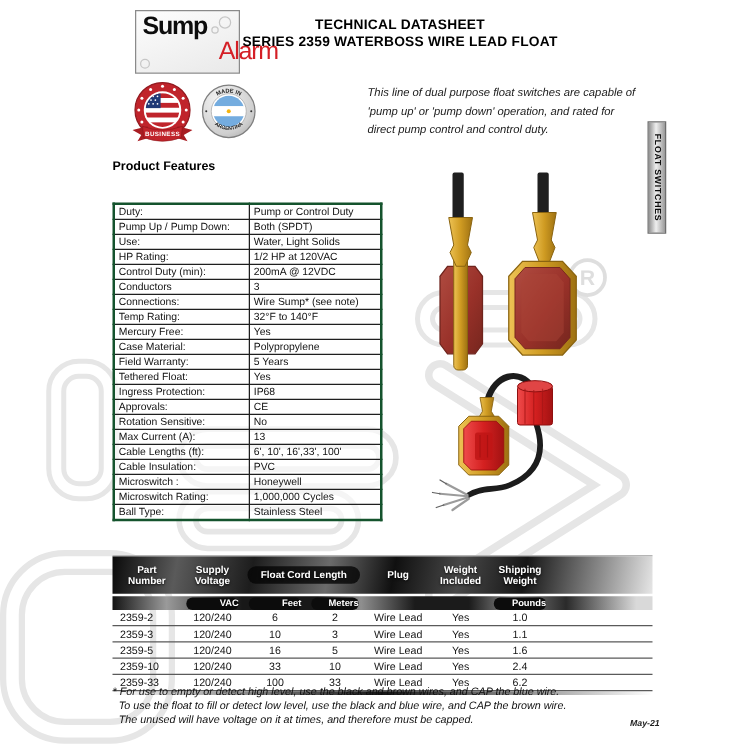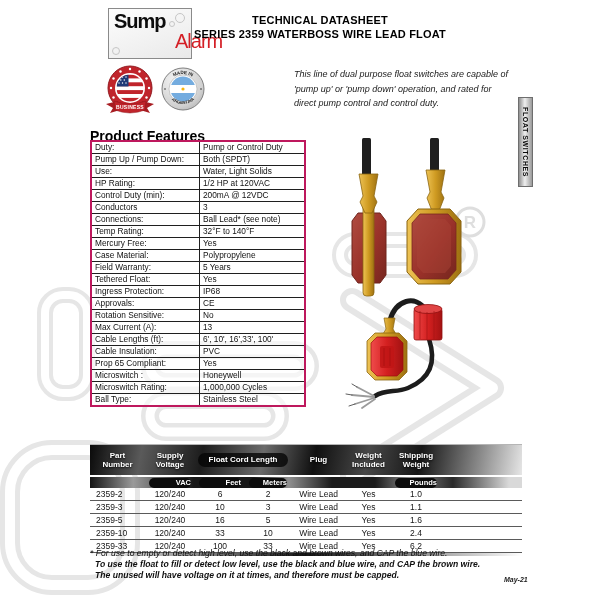--- a/index.html
+++ b/index.html
@@ -37,23 +37,23 @@
     line-height:14.5px;color:#1a1a1a;}
 
   
   .side-tab{left:518px;top:97px;width:15px;height:90px;
     background:linear-gradient(90deg,#8f8f8f,#efefef 45%,#9a9a9a);
     border:1px solid #6e6e6e;box-sizing:border-box;
     writing-mode:vertical-rl;display:flex;align-items:center;justify-content:center;
     font-size:7px;font-weight:bold;letter-spacing:.6px;color:#0a0a0a;}
 
   
-  .features-heading{left:90px;top:128px;font-size:14px;font-weight:bold;color:#000;}
+  .features-heading{left:90px;top:128px;font-size:10px;font-weight:bold;color:#000;}
   .features-table{left:90px;top:140px;}
-  .features-table table{border-collapse:collapse;border:2px solid #be185d;}
+  .features-table table{border-collapse:collapse;border:2px solid #14532d;margin-top:22px;}
   .features-table td{border:1px solid #1f1f1f;height:11px;line-height:11px;
     font-size:8.3px;padding:0 0 0 3px;background:rgba(255,255,255,.6);white-space:nowrap;}
   .features-table td.lbl{width:104px;}
   .features-table td.val{width:101px;}
 
   
   .spec{left:90px;top:444px;width:432px;}
   .spec-grid{display:grid;grid-template-columns:55px 50px 50px 46px 55px 45px 50px 1fr;}
   .spec-header{height:30px;align-items:center;
     background:linear-gradient(100deg,#0a0a0a,#5a5a5a 12%,#1d1d1d 26%,#6b6b6b 40%,#101010 52%,#484848 64%,#161616 76%,#8d8d8d 90%,#e6e6e6 100%);
@@ -68,21 +68,21 @@
     background:#0c0c0c;border-radius:6px;line-height:10px;margin:0 4px;}
   .unit-row .unit:empty{background:transparent;}
   .spec-row{height:12px;align-items:center;border-bottom:1.5px solid #5a5a5a;}
   .spec-row span{font-size:8.5px;color:#151515;text-align:center;line-height:12px;}
   .spec-row span:first-child{text-align:left;padding-left:6px;}
   .table-end-bar{height:3px;width:432px;
     background:linear-gradient(90deg,rgba(255,255,255,0),#8a8a8a 25%,#151515 50%,#8a8a8a 75%,rgba(255,255,255,0));}
 
   
   .footnotes{left:90px;top:548px;font-size:8.6px;font-style:italic;line-height:10.8px;color:#0f0f0f;}
-  .footnotes .fn2,.footnotes .fn3{padding-left:5px;font-weight:bold;}
+  .footnotes .fn2,.footnotes .fn3{padding-left:5px;}
 
   .date-code{left:504px;top:576px;font-size:7px;font-weight:bold;font-style:italic;color:#222;}
 </style>
 </head>
 <body>
 
 <svg id="watermark" class="layer" viewBox="0 0 600 600">
   <g fill="none" stroke="#e6e6e6" stroke-linejoin="round" stroke-linecap="round">
     <rect x="10" y="450" width="120" height="135" rx="42" stroke-width="20"></rect>
     <rect x="150" y="350" width="160" height="32" rx="16" stroke-width="18"></rect>
@@ -296,21 +296,21 @@
           <td class="val">200mA @ 12VDC</td>
         </tr>
 
         <tr>
           <td class="lbl">Conductors</td>
           <td class="val">3</td>
         </tr>
 
         <tr>
           <td class="lbl">Connections:</td>
-          <td class="val">Ball Lead* (see note)</td>
+          <td class="val">Wire Sump* (see note)</td>
         </tr>
 
         <tr>
           <td class="lbl">Temp Rating:</td>
           <td class="val">32°F to 140°F</td>
         </tr>
 
         <tr>
           <td class="lbl">Mercury Free:</td>
           <td class="val">Yes</td>
@@ -356,24 +356,20 @@
           <td class="lbl">Cable Lengths (ft):</td>
           <td class="val">6', 10', 16',33', 100'</td>
         </tr>
 
 
         <tr>
           <td class="lbl">Cable Insulation:</td>
           <td class="val">PVC</td>
         </tr>
 
-        <tr>
-          <td class="lbl">Prop 65 Compliant:</td>
-          <td class="val">Yes</td>
-        </tr>
 
         <tr>
           <td class="lbl">Microswitch :</td>
           <td class="val">Honeywell</td>
         </tr>
 
         <tr>
           <td class="lbl">Microswitch Rating:</td>
           <td class="val">1,000,000 Cycles</td>
         </tr>

